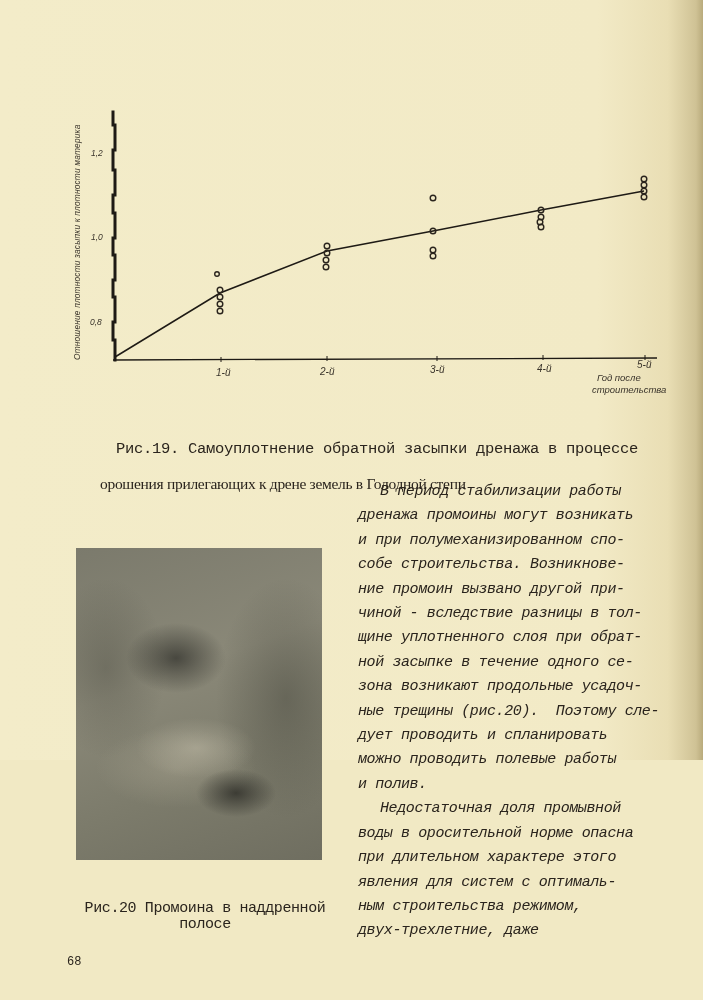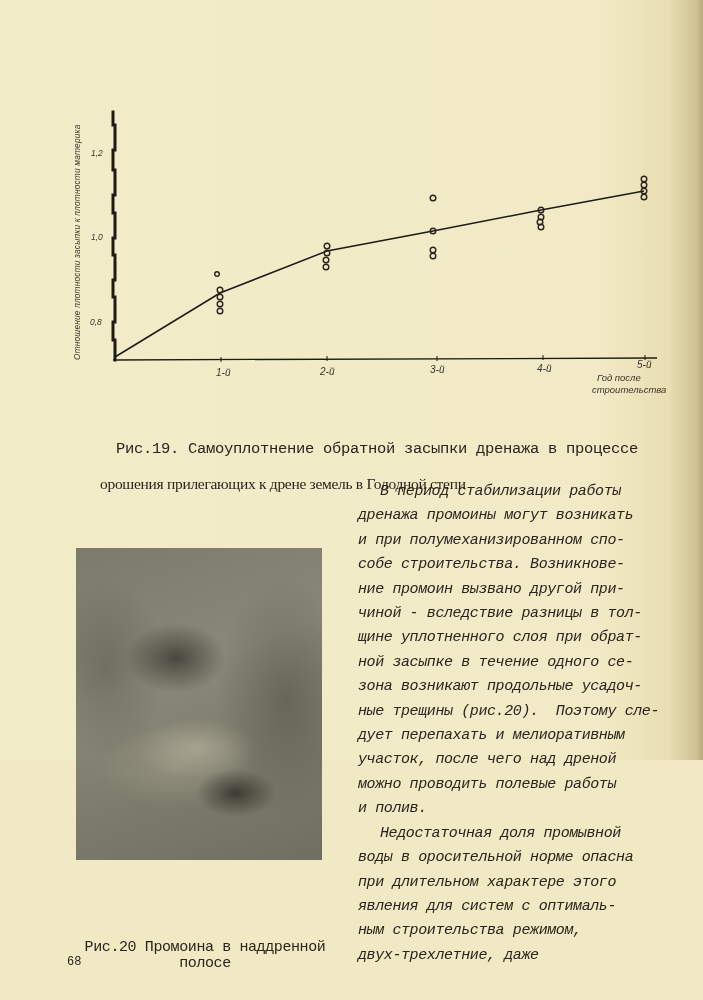--- a/index.html
+++ b/index.html
@@ -32,21 +32,21 @@
       background:
         radial-gradient(ellipse 40px 24px at 160px 245px, rgba(40,40,35,0.75), transparent),
         radial-gradient(ellipse 50px 35px at 100px 110px, rgba(45,45,40,0.7), transparent),
         radial-gradient(ellipse 60px 30px at 120px 200px, rgba(190,185,165,0.55), transparent),
         radial-gradient(ellipse 80px 40px at 100px 220px, rgba(170,165,145,0.45), transparent),
         radial-gradient(ellipse 70px 120px at 210px 150px, rgba(70,70,60,0.45), transparent),
         radial-gradient(ellipse 60px 90px at 30px 120px, rgba(70,70,60,0.35), transparent),
         linear-gradient(160deg, #7b7a6c 0%, #8a8878 40%, #7c7b6b 70%, #6f6e60 100%);
     }
     .caption20 {
-      position: absolute; left: 60px; top: 940px; width: 290px;
+      position: absolute; left: 60px; top: 901px; width: 290px;
       font-size: 15px; line-height: 16px; letter-spacing: -0.4px;
       text-align: center; color: #2a241d;
     }
     .page-number {
       position: absolute; left: 67px; top: 955px;
       font-size: 12px; color: #2a241d;
     }
   </style>
 </head>
 <body>
@@ -129,22 +129,21 @@
     <span class="line indent">В период стабилизации работы</span>
     <span class="line">дренажа промоины могут возникать</span>
     <span class="line">и при полумеханизированном спо-</span>
     <span class="line">собе строительства. Возникнове-</span>
     <span class="line">ние промоин вызвано другой при-</span>
     <span class="line">чиной - вследствие разницы в тол-</span>
     <span class="line">щине уплотненного слоя при обрат-</span>
     <span class="line">ной засыпке в течение одного се-</span>
     <span class="line">зона возникают продольные усадоч-</span>
     <span class="line">ные трещины (рис.20).  Поэтому сле-</span>
-    <span class="line">дует перепахать и мелиоративным</span>
-    <span class="line">участок, после чего над дреной</span>
+    <span class="line">дует проводить и спланировать</span>
     <span class="line">можно проводить полевые работы</span>
     <span class="line">и полив.</span>
     <span class="line indent">Недостаточная доля промывной</span>
     <span class="line">воды в оросительной норме опасна</span>
     <span class="line">при длительном характере этого</span>
     <span class="line">явления для систем с оптималь-</span>
     <span class="line">ным строительства режимом,</span>
     <span class="line">двух-трехлетние, даже</span>
   </div>
 

